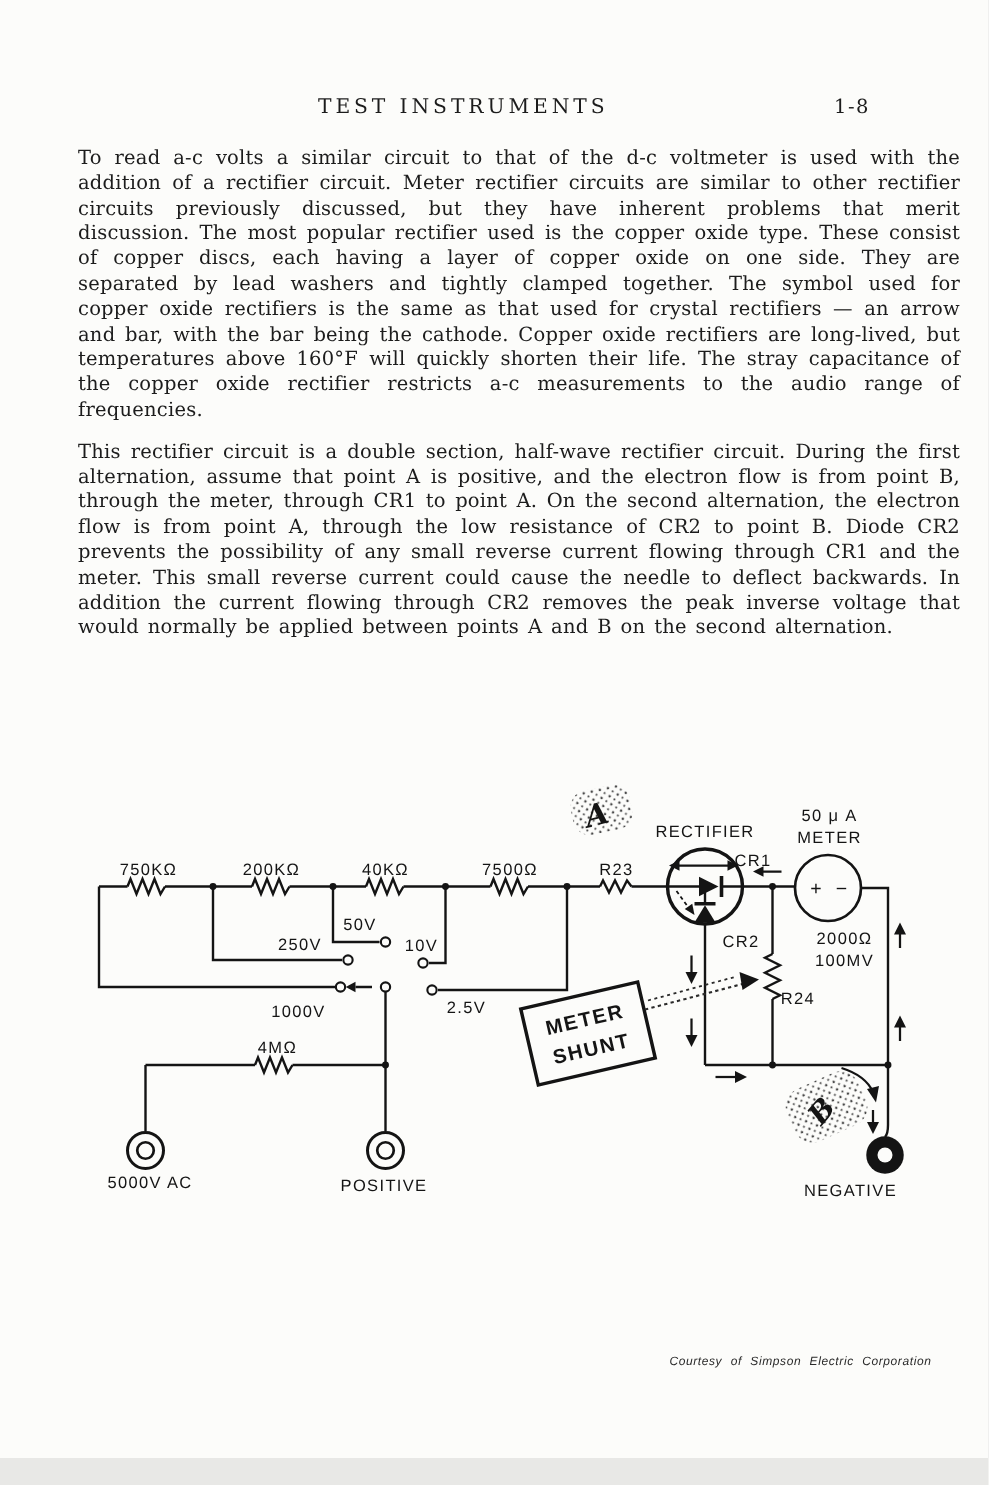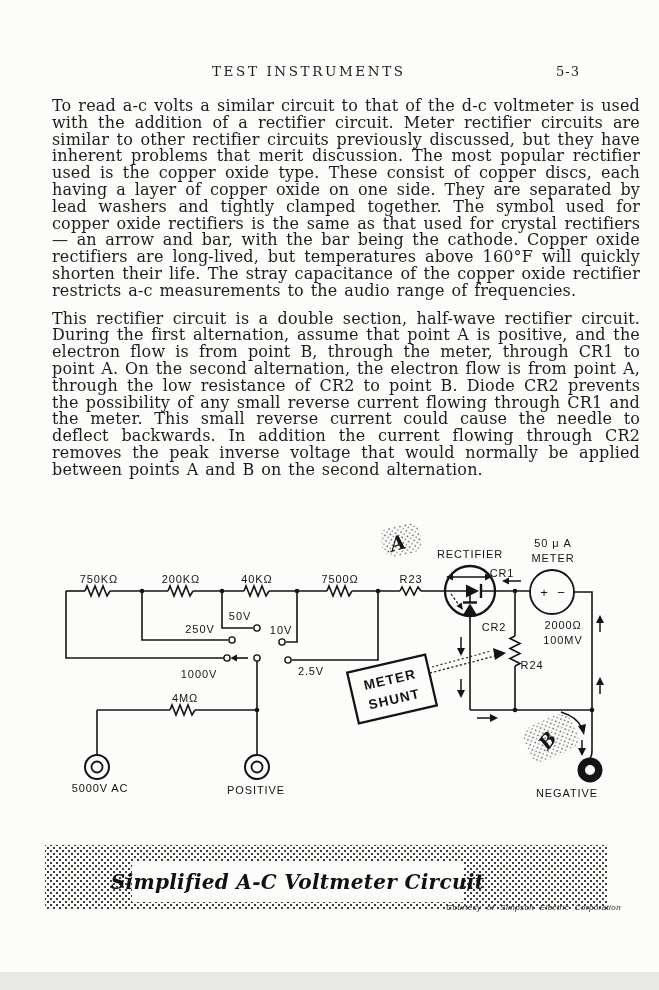--- a/index.html
+++ b/index.html
@@ -11,21 +11,21 @@
   .hdr-title{
     position:absolute;left:212px;top:63px;font-size:13.5px;letter-spacing:2.6px;
     white-space:nowrap;
   }
   .hdr-page{position:absolute;left:556px;top:64px;font-size:13px;letter-spacing:1px;}
   .content{position:absolute;left:52px;top:98px;width:588px;}
   .content h2{
     font-size:12.8px;font-weight:bold;margin:0 0 12px 5px;letter-spacing:0.2px;
   }
   .content p{
-    font-size:16px;line-height:16.8px;margin:0 0 11px 0;text-align:justify;
+    font-size:13px;line-height:16.8px;margin:0 0 11px 0;text-align:justify;
     word-spacing:1.6px;letter-spacing:0.15px;
   }
   .diagram{position:absolute;left:0;top:520px;width:659px;height:300px;}
   svg text{font-family:"Liberation Sans",sans-serif;fill:#141414;}
   .lbl{font-size:11px;letter-spacing:0.9px;}
   .pm{font-size:13px;letter-spacing:0;}
   .hand{font-family:"DejaVu Serif",serif;font-style:italic;font-weight:bold;}
   .shunt-txt{font-size:13.5px;font-weight:bold;letter-spacing:1.2px;}
   .caption-band{
     position:absolute;left:45px;top:845px;width:562px;height:65px;
@@ -48,21 +48,21 @@
     white-space:nowrap;
     margin-left:24px;
   }
 </style>
 </head>
 <body>
 
 <div class="page">
 
   <div class="hdr-title">TEST INSTRUMENTS</div>
-  <div class="hdr-page">5-3</div>
+  <div class="hdr-page">1-8</div>
 
   <div class="content">
     <p>To read a-c volts a similar circuit to that of the d-c voltmeter is used with the addition of a rectifier circuit. Meter rectifier circuits are similar to other rectifier circuits previously discussed, but they have inherent problems that merit discussion. The most popular rectifier used is the copper oxide type. These consist of copper discs, each having a layer of copper oxide on one side. They are separated by lead washers and tightly clamped together. The symbol used for copper oxide rectifiers is the same as that used for crystal rectifiers — an arrow and bar, with the bar being the cathode. Copper oxide rectifiers are long-lived, but temperatures above 160°F will quickly shorten their life. The stray capacitance of the copper oxide rectifier restricts a-c measurements to the audio range of frequencies.</p>
     <p>This rectifier circuit is a double section, half-wave rectifier circuit. During the first alternation, assume that point A is positive, and the electron flow is from point B, through the meter, through CR1 to point A. On the second alternation, the electron flow is from point A, through the low resistance of CR2 to point B. Diode CR2 prevents the possibility of any small reverse current flowing through CR1 and the meter. This small reverse current could cause the needle to deflect backwards. In addition the current flowing through CR2 removes the peak inverse voltage that would normally be applied between points A and B on the second alternation.</p>
   </div>
 
   <svg class="diagram" viewBox="0 0 659 300">
     <defs>
       <pattern id="stip" width="5.5" height="5.5" patternUnits="userSpaceOnUse">
         <circle cx="1.2" cy="1.2" r="0.85" fill="#4a4a4a"></circle>
@@ -213,20 +213,15 @@
     <text x="563" y="124" text-anchor="middle" class="lbl">100MV</text>
     <text x="532" y="149" text-anchor="middle" class="lbl">R24</text>
     <text x="100" y="272" text-anchor="middle" class="lbl">5000V AC</text>
     <text x="256" y="274" text-anchor="middle" class="lbl">POSITIVE</text>
     <text x="567" y="277" text-anchor="middle" class="lbl">NEGATIVE</text>
 
     <text x="398" y="30" text-anchor="middle" class="hand" font-size="20" transform="rotate(-15 398 24)">A</text>
     <text x="548" y="227" text-anchor="middle" class="hand" font-size="19" transform="rotate(-50 548 221)">B</text>
   </svg>
 
-  <div class="caption-band">
-    <div class="caption-box">
-      <span class="caption-title">Simplified A-C Voltmeter  Circuit</span>
-    </div>
-  </div>
   <div class="caption-credit">Courtesy of Simpson Electric Corporation</div>
 
 </div>
 
 </body></html>

